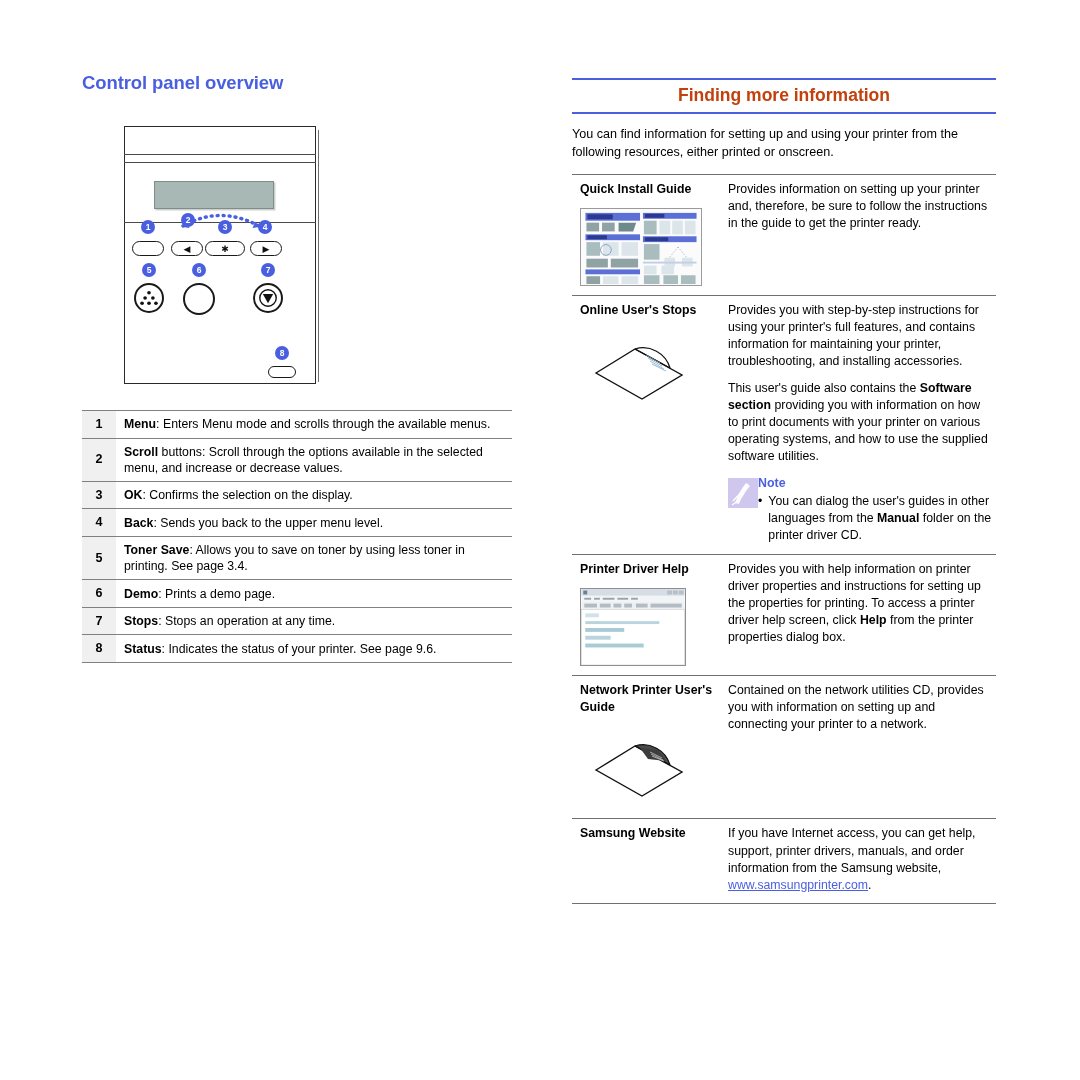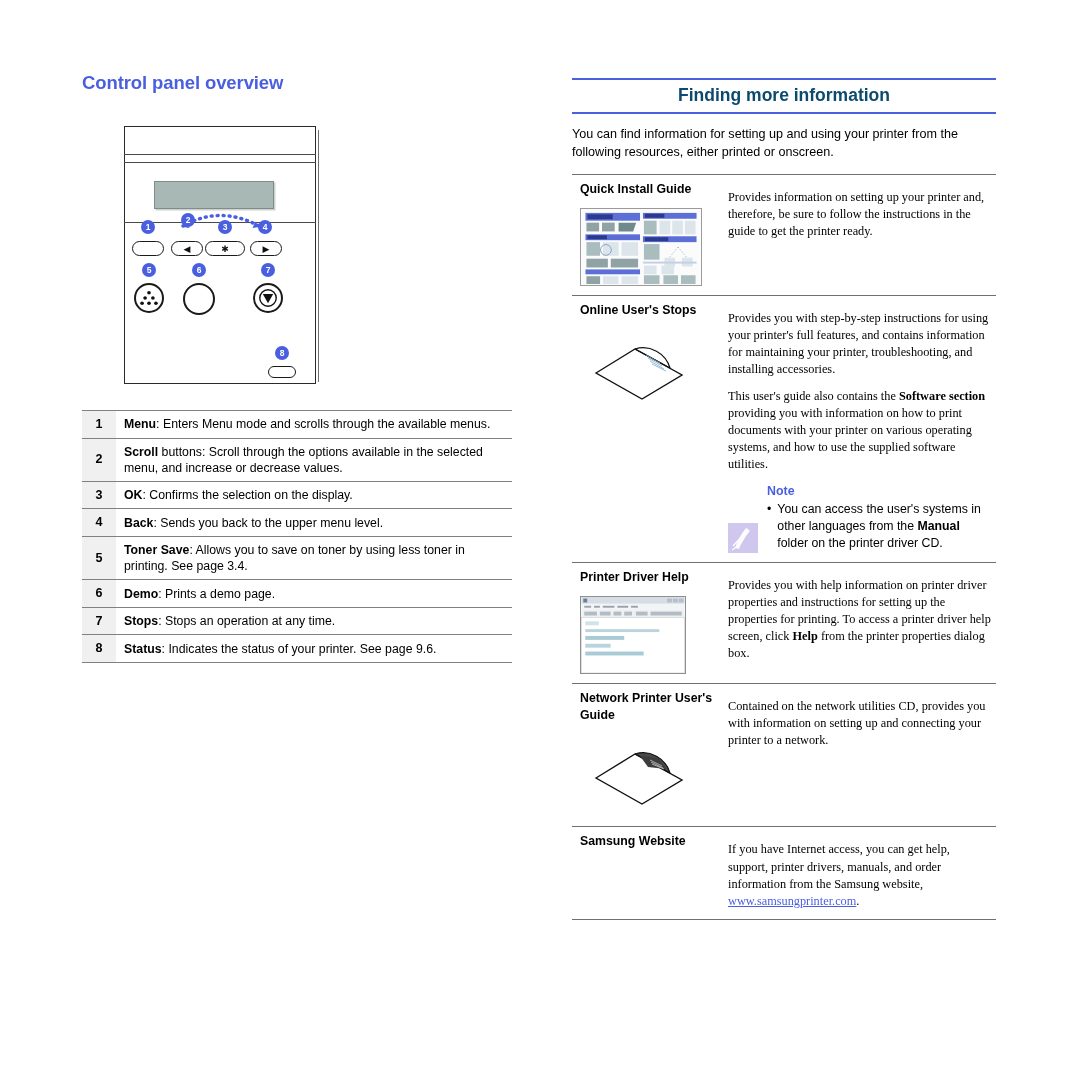--- a/index.html
+++ b/index.html
@@ -171,21 +171,21 @@
   
   .col-right {
     position: absolute;
     left: 572px;
     top: 78px;
     width: 424px;
   }
   .h-right {
     font-size: 17.5px;
     font-weight: bold;
-    color: #0c4a6e;
+    color: #c2410c;
     text-align: center;
     padding: 5px 0 6px 0;
     border-top: 2.4px solid #4a5fe0;
     border-bottom: 2.4px solid #4a5fe0;
     margin: 0;
   }
   .intro {
     font-size: 12.6px;
     line-height: 1.45;
     margin: 11px 0 12px 0;
@@ -202,21 +202,21 @@
     padding: 6px 0 9px 0;
     line-height: 1.4;
   }
   .tbl-right td.lbl {
     width: 140px;
     font-weight: bold;
     padding-left: 8px;
     padding-right: 6px;
   }
   .tbl-right td.desc { padding-left: 2px; padding-right: 4px; }
-  .tbl-right td.desc p { margin: 8px 0 9px 0; font-family: Liberation Serif, serif; }
+  .tbl-right td.desc p { margin: 0 0 9px 0; }
   .tbl-right td.desc p:last-child { margin-bottom: 0; }
   .lnk { color: #4a5fe0; text-decoration: underline; }
 
   
   .thumb-qig {
     margin-top: 10px;
     width: 122px;
     height: 78px;
     border: 1px solid #9a9a9a;
     background: #ffffff;
@@ -230,23 +230,22 @@
     height: 78px;
     border: 1px solid #8f8f8f;
     background: #ffffff;
     position: relative;
     box-sizing: border-box;
   }
 
   
   .note {
     display: flex;
-    gap: 9px;
     margin-top: 4px;
-    align-items: flex-end;
+    align-items: flex-start;
   }
   .note-ico { width: 30px; height: 30px; flex: 0 0 30px; margin-top: 3px; }
   .note-title {
     color: #4a5fe0;
     font-weight: bold;
     font-size: 12.4px;
     margin: 0 0 1px 0;
   }
   .note-body {
     font-size: 12.3px;
@@ -462,21 +461,21 @@
               <svg class="note-ico" viewBox="0 0 30 30">
                 <rect x="0" y="0" width="30" height="30" fill="#cfc7ee"></rect>
                 <path d="M7 25 C10 17 13 11 18 5 L22 8 C17 14 13 20 11 26 Z" fill="#ffffff" opacity="0.92"></path>
                 <path d="M5 23 C9 19 14 14 20 6" stroke="#ffffff" stroke-width="1.3" fill="none"></path>
                 <path d="M4 27 C9 24 13 20 16 15" stroke="#ffffff" stroke-width="1.3" fill="none"></path>
               </svg>
               <div>
                 <div class="note-title">Note</div>
                 <div class="note-body">
                   <span class="note-bullet">•</span>
-                  <span><span>You can access the user's systems in other languages from the </span><b>Manual</b><span> folder on the printer driver CD.</span></span>
+                  <span><span>You can dialog the user's guides in other languages from the </span><b>Manual</b><span> folder on the printer driver CD.</span></span>
                 </div>
               </div>
             </div>
           </td>
         </tr>
 
         <tr>
           <td class="lbl">
             <div>Printer Driver Help</div>
             <div class="thumb-help">

